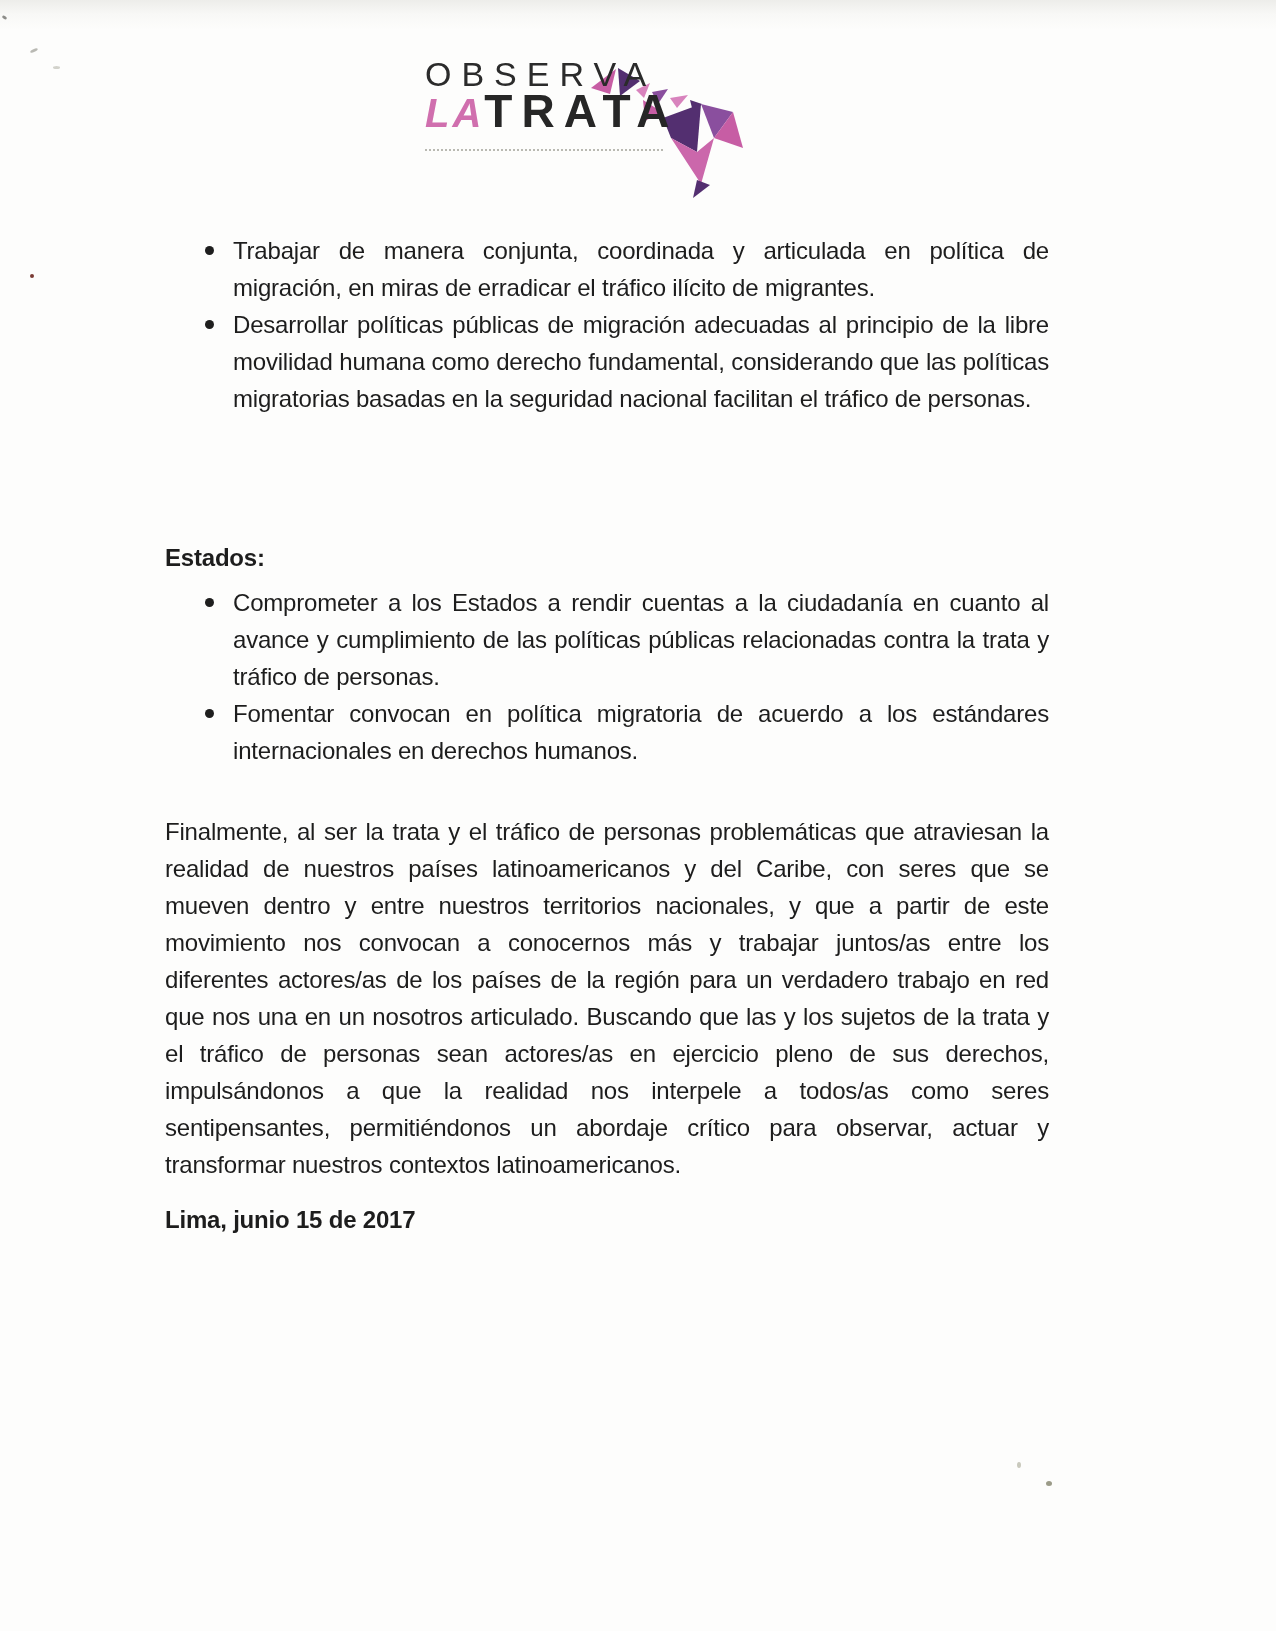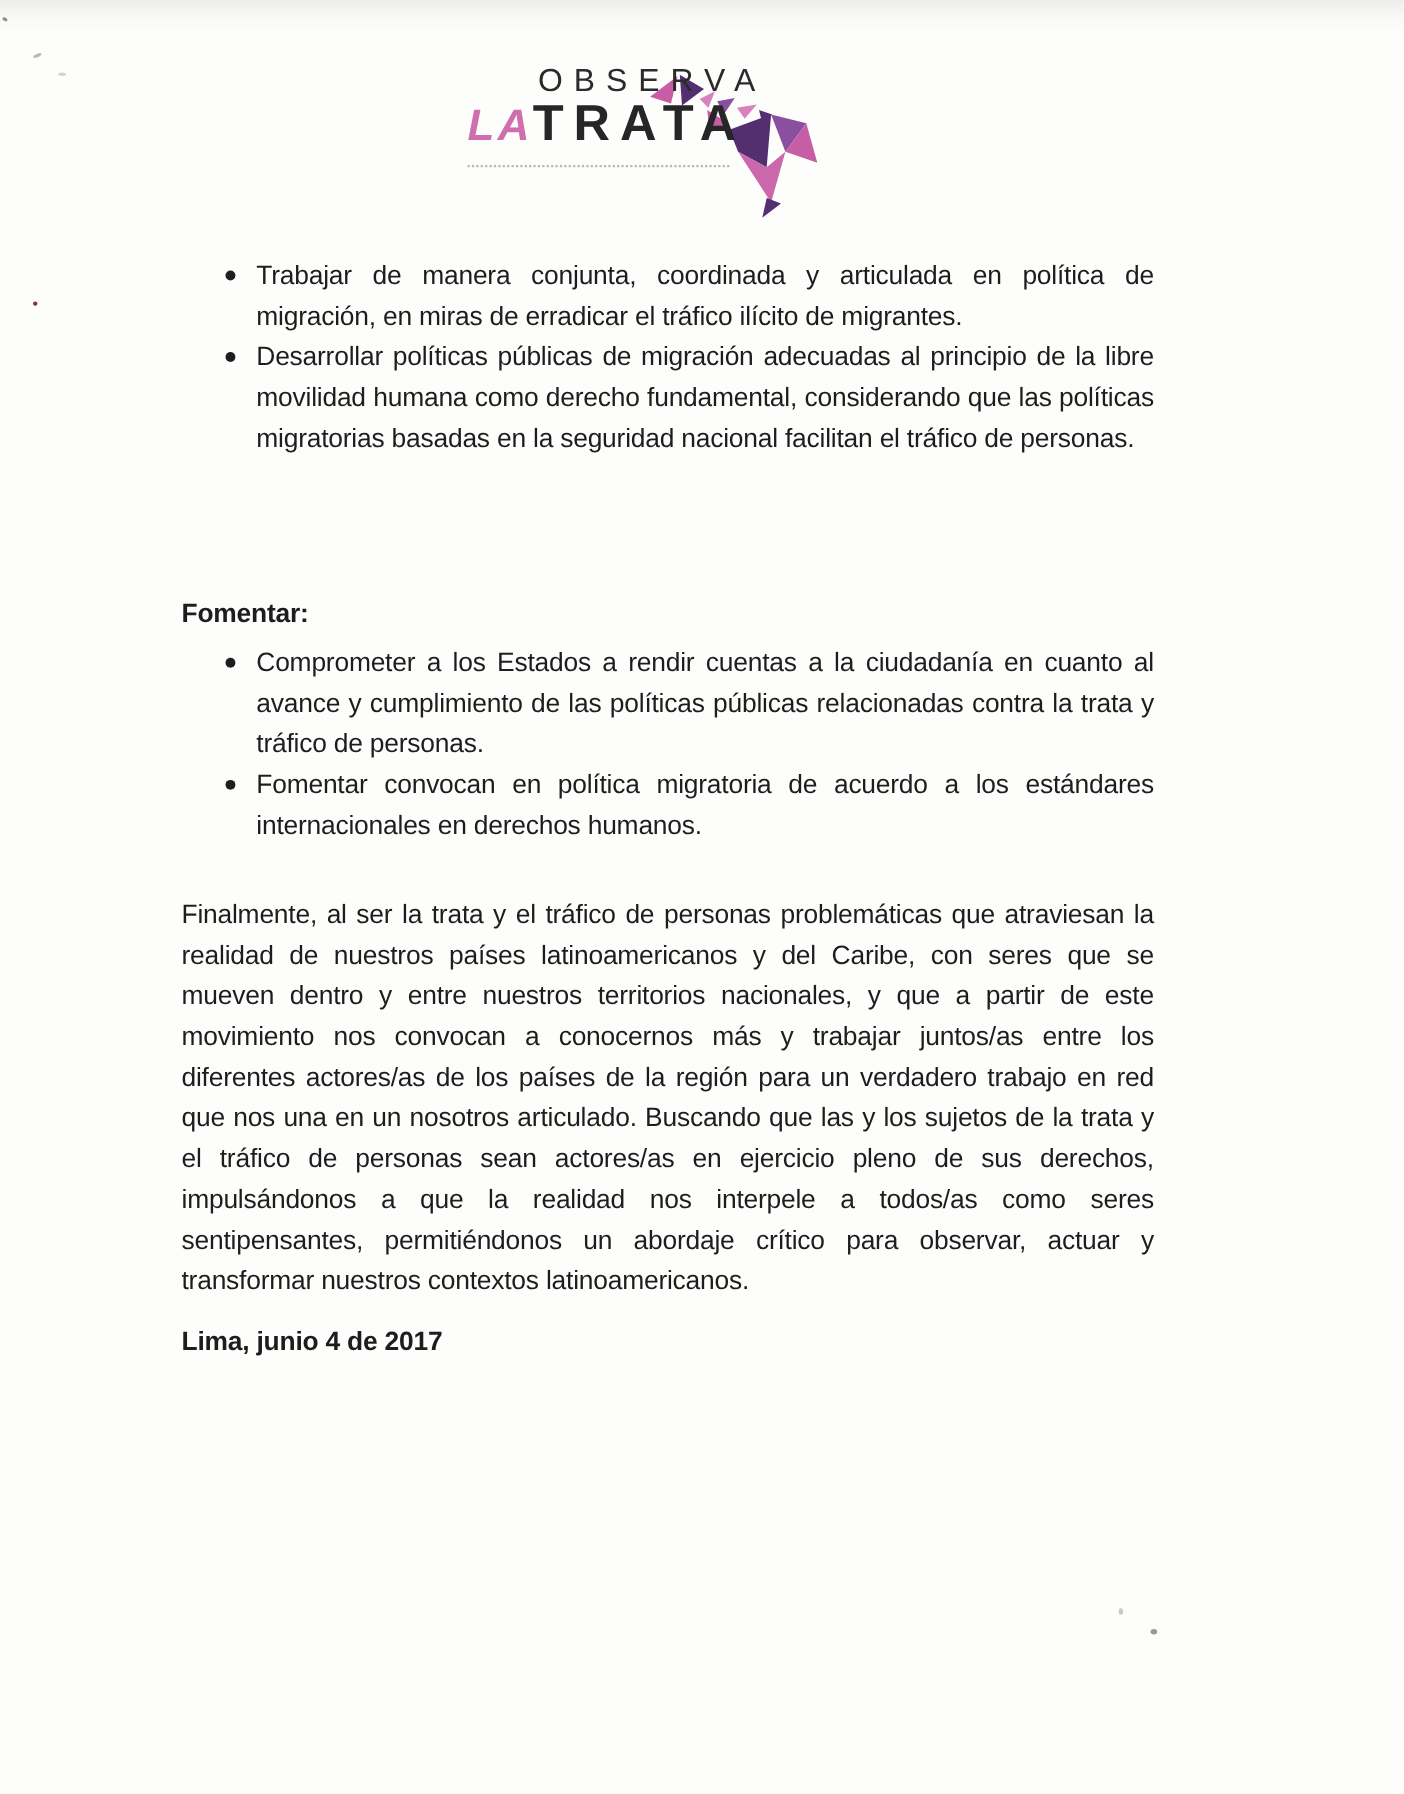--- a/index.html
+++ b/index.html
@@ -16,22 +16,22 @@
     background-image:linear-gradient(#ededea 0px, #f8f8f6 14px, #fdfdfc 30px);
     overflow:hidden;
     color:#1d1d1d;
   }
 
   
   .logo{position:absolute;left:425px;top:58px;width:340px;height:150px;}
   .logo-map{position:absolute;left:158px;top:0;width:168px;height:140px;z-index:0;}
   .logo-text{position:relative;z-index:1;}
   .wordmark-top{
-    font-size:29px;letter-spacing:10px;font-weight:400;
-    color:#2b2b2b;margin-left:64px;line-height:32px;
+    font-size:34px;letter-spacing:10px;font-weight:400;
+    color:#2b2b2b;line-height:32px;
   }
   .wordmark-main-row{line-height:46px;margin-top:-2px;white-space:nowrap;}
   .wordmark-accent{font-size:40px;font-weight:700;letter-spacing:3px;color:#d06fae;font-style:italic;}
   .wordmark-main{font-size:46px;font-weight:700;letter-spacing:9px;color:#262626;}
   .logo-divider{width:238px;border-top:2px dotted #b9b9b2;margin:4px 0 3px 0;}
   .logo-sub{
     font-size:13px;color:#9c9c96;letter-spacing:2.6px;line-height:17px;
     white-space:nowrap;
   }
   .logo-sub .l1{word-spacing:14px;}
@@ -110,31 +110,31 @@
       <li class="bullet-item">
         <span class="dot"></span>
         <span>Trabajar de manera conjunta, coordinada y articulada en política de migración, en miras de erradicar el tráfico ilícito de migrantes.</span>
       </li>
       <li class="bullet-item">
         <span class="dot"></span>
         <span>Desarrollar políticas públicas de migración adecuadas al principio de la libre movilidad humana como derecho fundamental, considerando que las políticas migratorias basadas en la seguridad nacional facilitan el tráfico de personas.</span>
       </li>
     </ul>
 
-    <div class="section-heading">Fomentar:</div>
+    <div class="section-heading">Estados:</div>
 
     <ul class="doc-list">
       <li class="bullet-item">
         <span class="dot"></span>
         <span>Comprometer a los Estados a rendir cuentas a la ciudadanía en cuanto al avance y cumplimiento de las políticas públicas relacionadas contra la trata y tráfico de personas.</span>
       </li>
       <li class="bullet-item">
         <span class="dot"></span>
         <span>Fomentar convocan en política migratoria de acuerdo a los estándares internacionales en derechos humanos.</span>
       </li>
     </ul>
 
     <p class="final-paragraph">Finalmente, al ser la trata y el tráfico de personas problemáticas que atraviesan la realidad de nuestros países latinoamericanos y del Caribe, con seres que se mueven dentro y entre nuestros territorios nacionales, y que a partir de este movimiento nos convocan a conocernos más y trabajar juntos/as entre los diferentes actores/as de los países de la región para un verdadero trabajo en red que nos una en un nosotros articulado. Buscando que las y los sujetos de la trata y el tráfico de personas sean actores/as en ejercicio pleno de sus derechos, impulsándonos a que la realidad nos interpele a todos/as como seres sentipensantes, permitiéndonos un abordaje crítico para observar, actuar y transformar nuestros contextos latinoamericanos.</p>
 
-    <p class="date-line">Lima, junio 4 de 2017</p>
+    <p class="date-line">Lima, junio 15 de 2017</p>
   </div>
 
 </div>
 
 </body></html>

